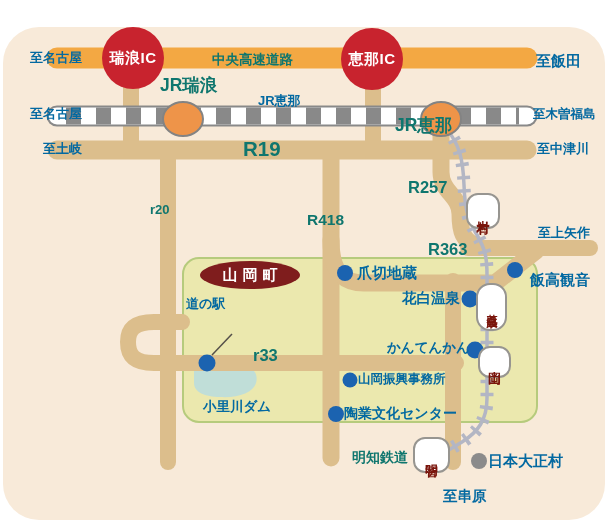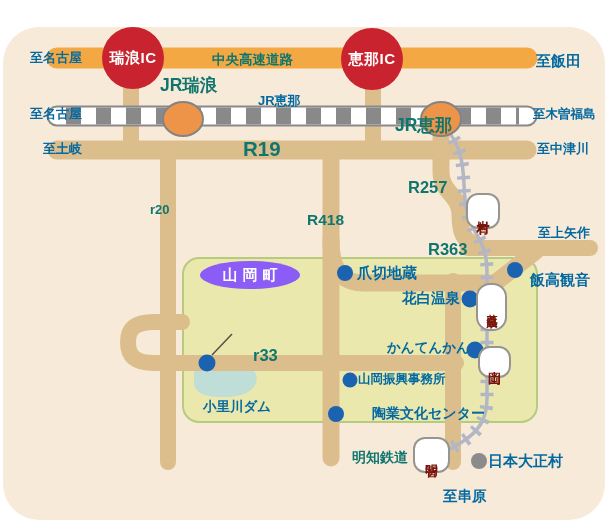--- a/index.html
+++ b/index.html
@@ -9,21 +9,21 @@
   .lbl{position:absolute;white-space:nowrap;line-height:1;font-weight:bold;}
   .black{color:#0369a1;}
   .maroon{color:#0f766e;}
   .ic{position:absolute;width:62px;height:62px;border-radius:50%;background:#c8232e;
       display:flex;align-items:center;justify-content:center;color:#ffffff;
       font-weight:bold;font-size:15px;letter-spacing:0.5px;}
   .stbox{position:absolute;background:#ffffff;border:2px solid #979590;border-radius:12px;
          display:flex;align-items:center;justify-content:center;box-sizing:border-box;
          color:#7a150c;font-weight:bold;}
   .stbox .vt{writing-mode:vertical-rl;text-orientation:upright;line-height:1;letter-spacing:1px;}
-  .townoval{position:absolute;background:#8b5cf6;border-radius:50%;
+  .townoval{position:absolute;background:#7f1d1d;border-radius:50%;
             display:flex;align-items:center;justify-content:center;
             color:#ffffff;font-weight:bold;font-size:15px;letter-spacing:5px;text-indent:5px;}
   .twoline{line-height:1.35;}
 </style>
 </head>
 <body>
 
 <div id="stage">
 
   <svg id="mapsvg" width="609" height="523" viewBox="0 0 609 523">
@@ -131,25 +131,26 @@
 
   <div class="lbl maroon" style="left:150px;top:203px;font-size:13px;">r20</div>
   <div class="lbl maroon" style="left:307px;top:212px;font-size:15.5px;">R418</div>
   <div class="lbl maroon" style="left:408px;top:179px;font-size:16.5px;">R257</div>
   <div class="lbl maroon" style="left:428px;top:241px;font-size:16.5px;">R363</div>
   <div class="lbl black" style="left:538px;top:226px;font-size:13px;">至上矢作</div>
   <div class="lbl maroon" style="left:253px;top:347px;font-size:16.5px;">r33</div>
 
   <div class="lbl black" style="left:357px;top:265px;font-size:15px;">爪切地蔵</div>
   <div class="lbl black twoline" style="left:186px;top:295px;font-size:13px;">
+    <div>道の駅</div>
   </div>
   <div class="lbl black" style="left:402px;top:291px;font-size:14.5px;">花白温泉</div>
   <div class="lbl black" style="left:521px;top:272px;font-size:15px;margin-left:9px;">飯高観音</div>
   <div class="lbl black" style="left:387px;top:341px;font-size:13.5px;">かんてんかん</div>
   <div class="lbl black" style="left:358px;top:373px;font-size:12.5px;">山岡振興事務所</div>
-  <div class="lbl black" style="left:344px;top:406px;font-size:14px;padding-left:28px;">陶業文化センター</div>
+  <div class="lbl black" style="left:344px;top:406px;font-size:14px;">陶業文化センター</div>
   <div class="lbl black" style="left:203px;top:400px;font-size:13.5px;">小里川ダム</div>
 
   <div class="lbl maroon" style="left:352px;top:450px;font-size:14px;">明知鉄道</div>
   <div class="lbl black" style="left:488px;top:453px;font-size:15px;">日本大正村</div>
   <div class="lbl black" style="left:443px;top:489px;font-size:14.5px;">至串原</div>
 
 </div>
 
 </body></html>

